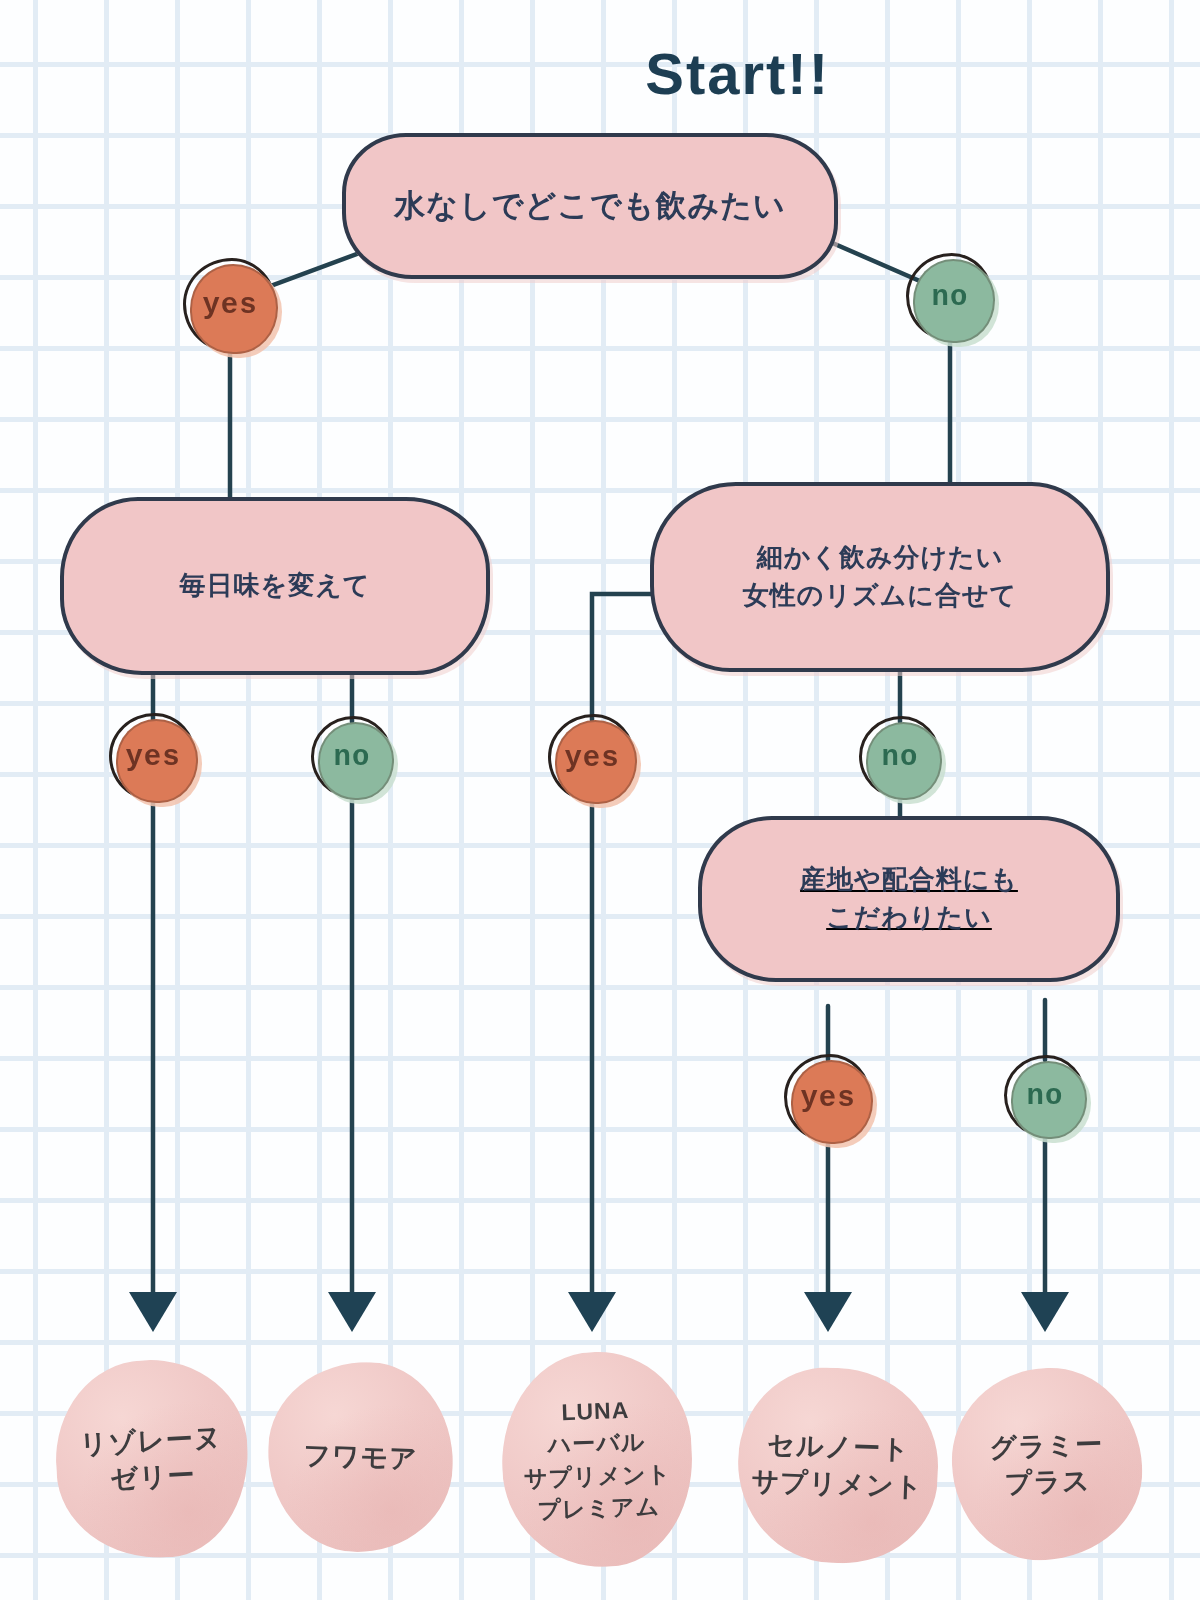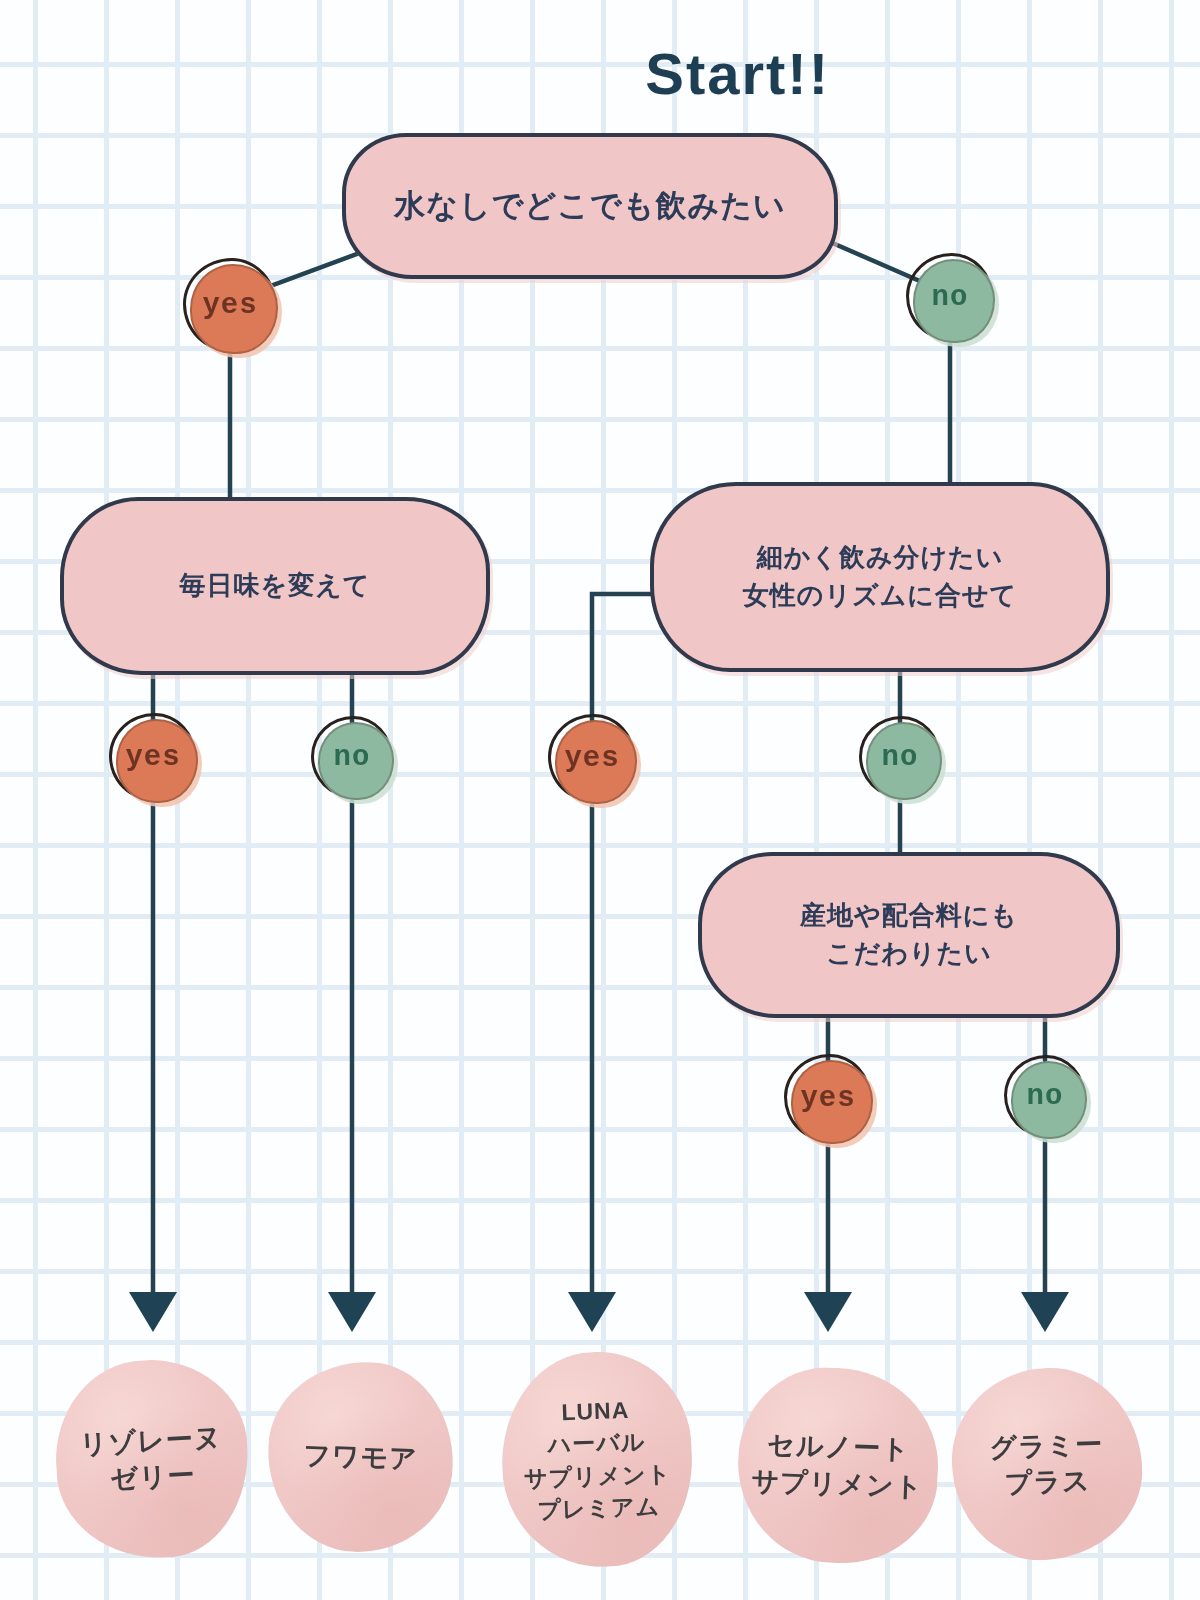--- a/index.html
+++ b/index.html
@@ -108,21 +108,21 @@
 
   <div class="bubble" style="left:60px;top:497px;width:422px;height:170px;border-radius:78px 84px 74px 82px / 80px 74px 82px 76px;">
     <span class="q-line">毎日味を変えて</span>
   </div>
 
   <div class="bubble" style="left:650px;top:482px;width:452px;height:182px;border-radius:86px 78px 88px 80px / 84px 90px 78px 86px;">
     <span class="q-line">細かく飲み分けたい</span>
     <span class="q-line">女性のリズムに合せて</span>
   </div>
 
-  <div class="bubble" style="left:698px;top:852px;width:414px;height:158px;border-radius:74px 80px 70px 78px / 72px 78px 68px 76px;">
+  <div class="bubble" style="left:698px;top:816px;width:414px;height:158px;border-radius:74px 80px 70px 78px / 72px 78px 68px 76px;text-decoration:underline;">
     <span class="q-line">産地や配合料にも</span>
     <span class="q-line">こだわりたい</span>
   </div>
 
   <div class="badge yes" style="left:183px;top:258px;width:94px;height:94px;">
     <span class="ring"></span>
     <span class="badge-fill"></span>
     <span class="badge-label">yes</span>
   </div>
 

